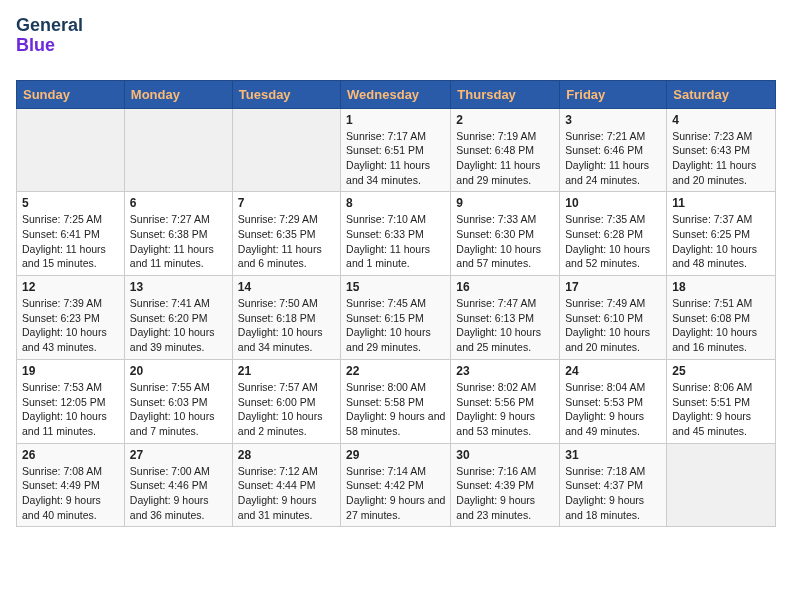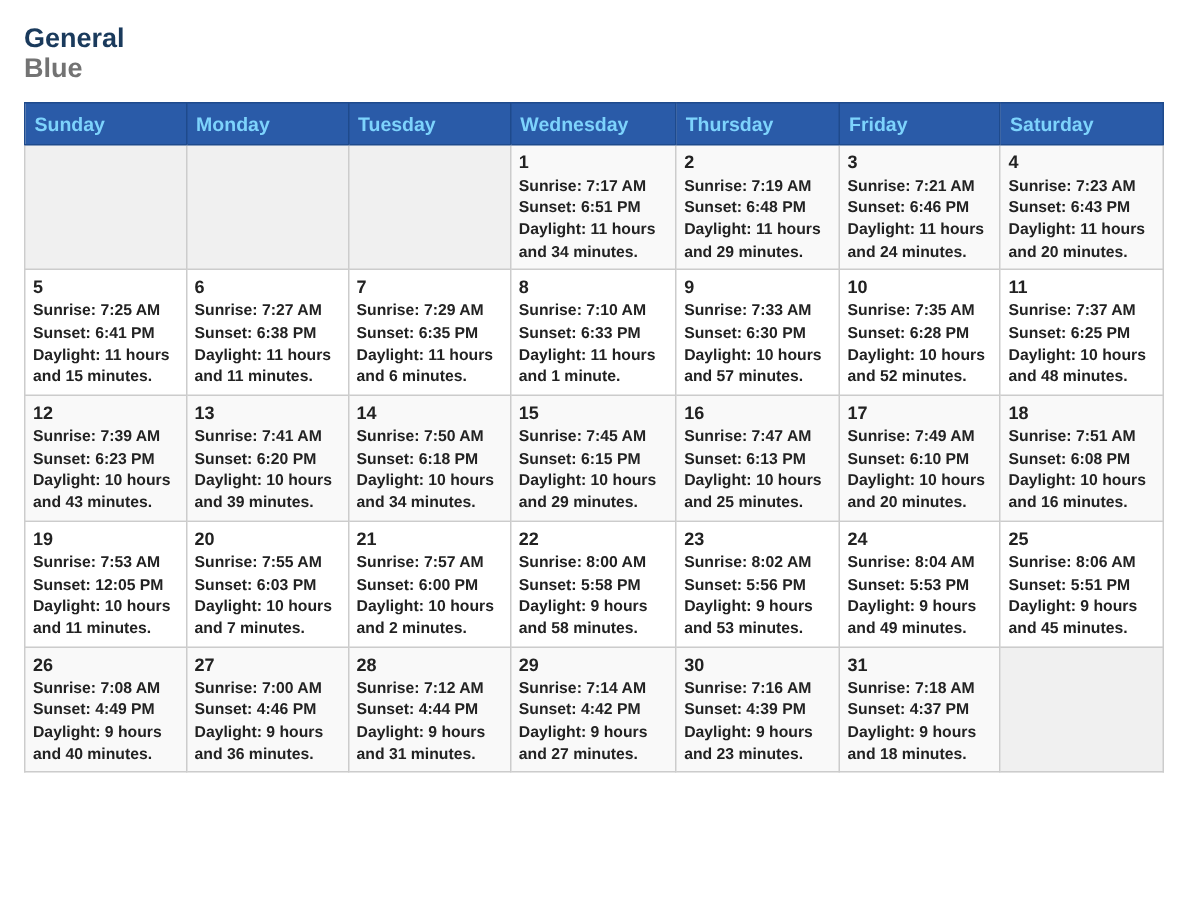--- a/index.html
+++ b/index.html
@@ -7,55 +7,55 @@
       font-family: Arial, sans-serif;
       background: #fff;
       width: 792px;
       min-height: 612px;
       padding: 16px;
     }
     .header {
       display: flex;
       justify-content: space-between;
       align-items: flex-start;
-      margin-bottom: 12px;
+      margin-bottom: 24px;
     }
     .logo {
       display: flex;
       align-items: center;
     }
     .logo-text {
       font-size: 18px;
       font-weight: bold;
       color: #1a3a5c;
       line-height: 1.1;
     }
     .logo-text span {
-      color: #737373;
+      color: #6d28d9;
     }
     .title-block {
       text-align: right;
     }
     .month-title {
       font-size: 36px;
       font-weight: bold;
       color: #1a1a1a;
     }
     .subtitle {
       font-size: 15px;
       color: #333;
     }
     table {
       width: 100%;
       border-collapse: collapse;
       border: 1px solid #ccc;
     }
     thead th {
       background-color: #2a5ba8;
-      color: #7dd3fc;
+      color: #fdba74;
       font-size: 13px;
       font-weight: bold;
       padding: 6px 6px;
       text-align: left;
       border: 1px solid #1e4a8c;
     }
     tbody td {
       border: 1px solid #ccc;
       vertical-align: top;
       padding: 4px 5px;
@@ -72,21 +72,20 @@
       background: #ffffff;
     }
     .day-num {
       font-weight: bold;
       font-size: 12px;
       display: block;
       margin-bottom: 2px;
     }
     .cell-content {
       line-height: 1.4;
-      font-weight: bold;
     }
     .empty-cell {
       background: #f0f0f0 !important;
     }
   </style>
 </head>
 <body>
 
 <div class="header">
   <div class="logo">

